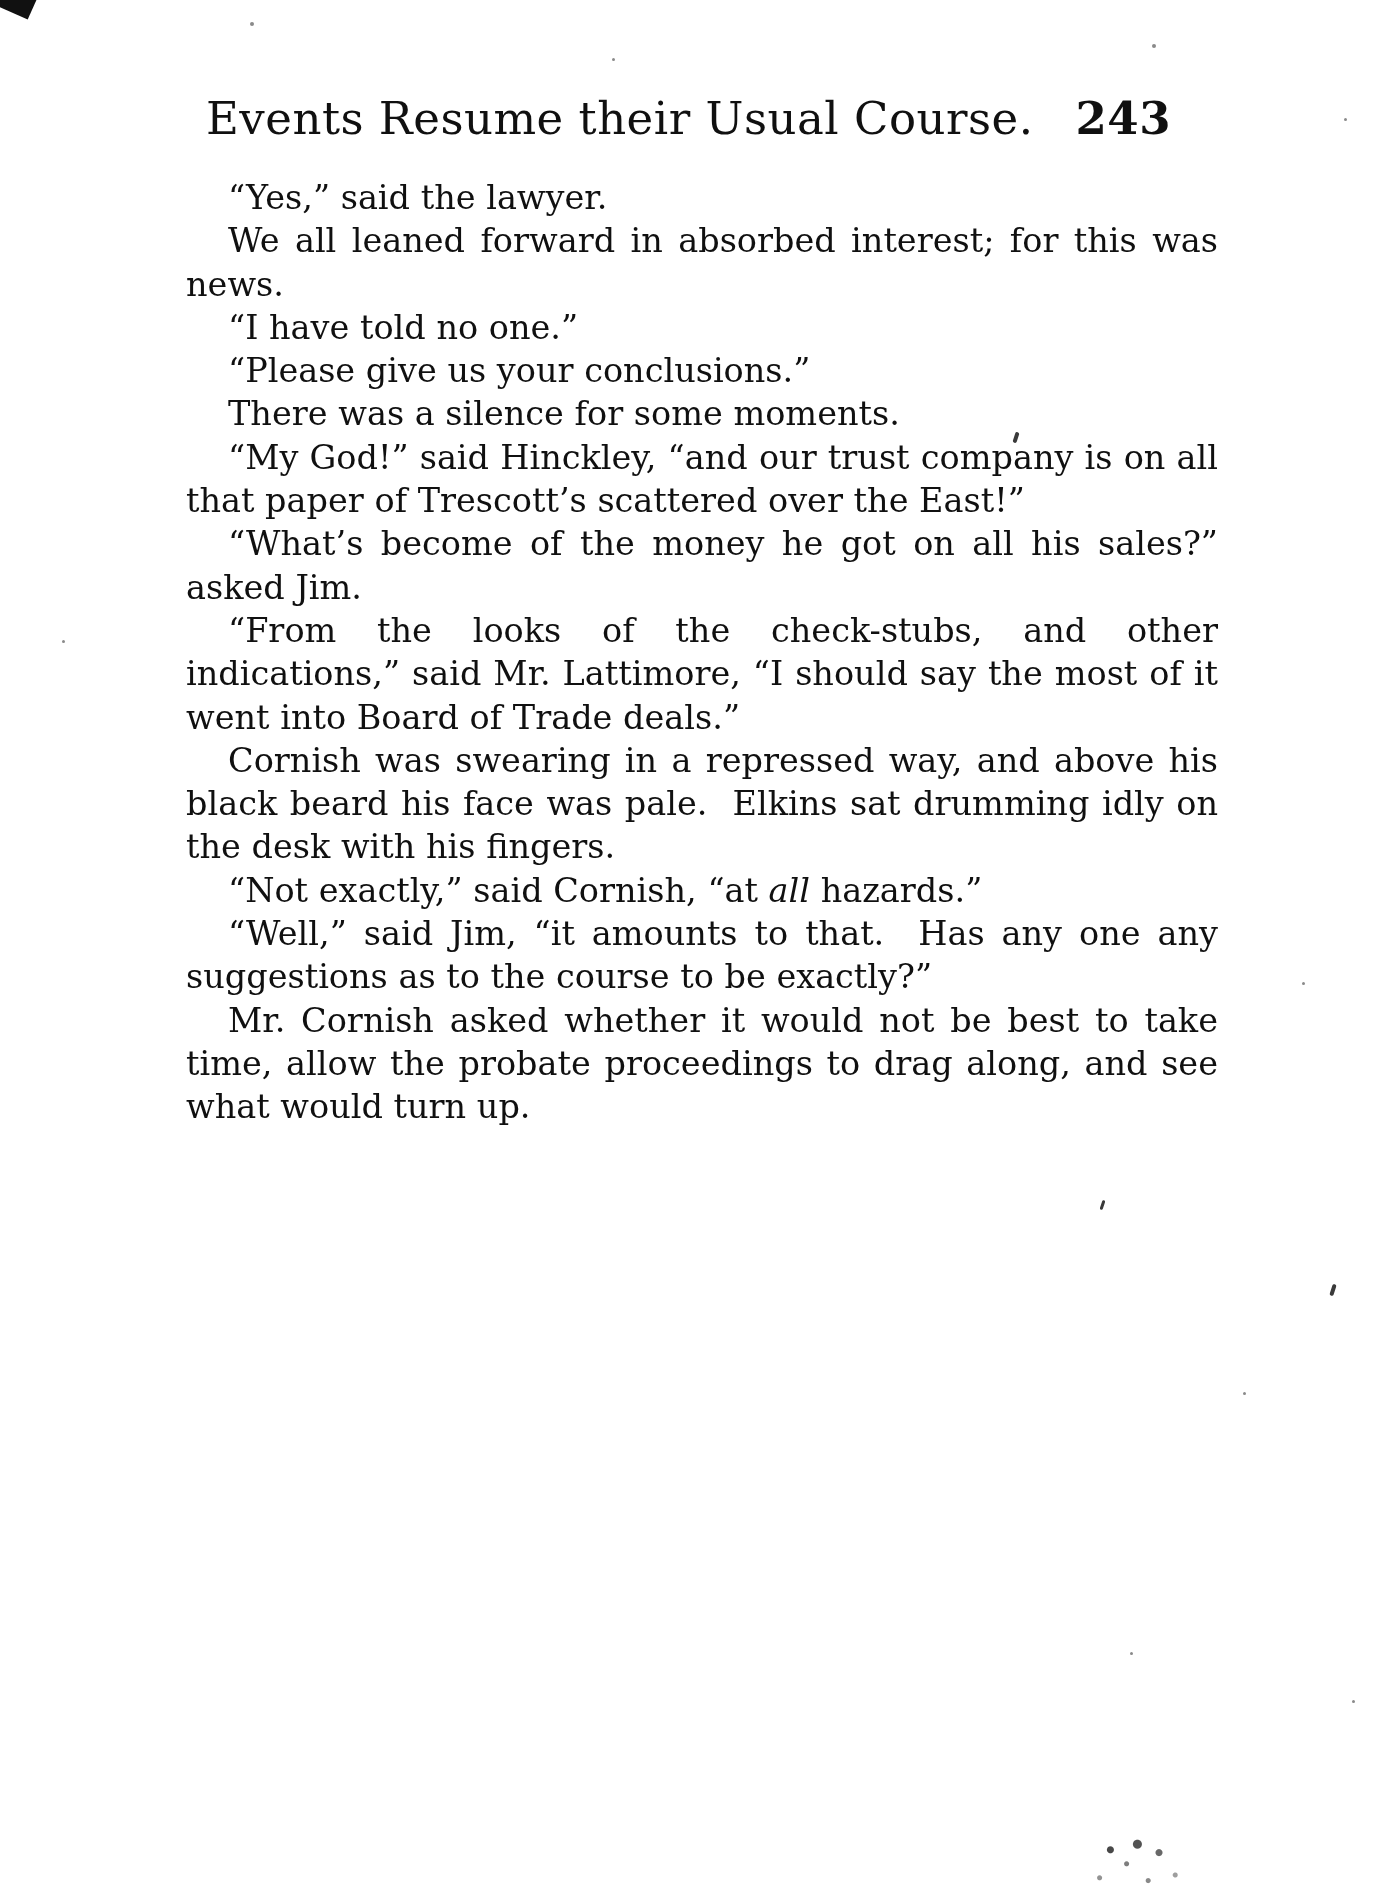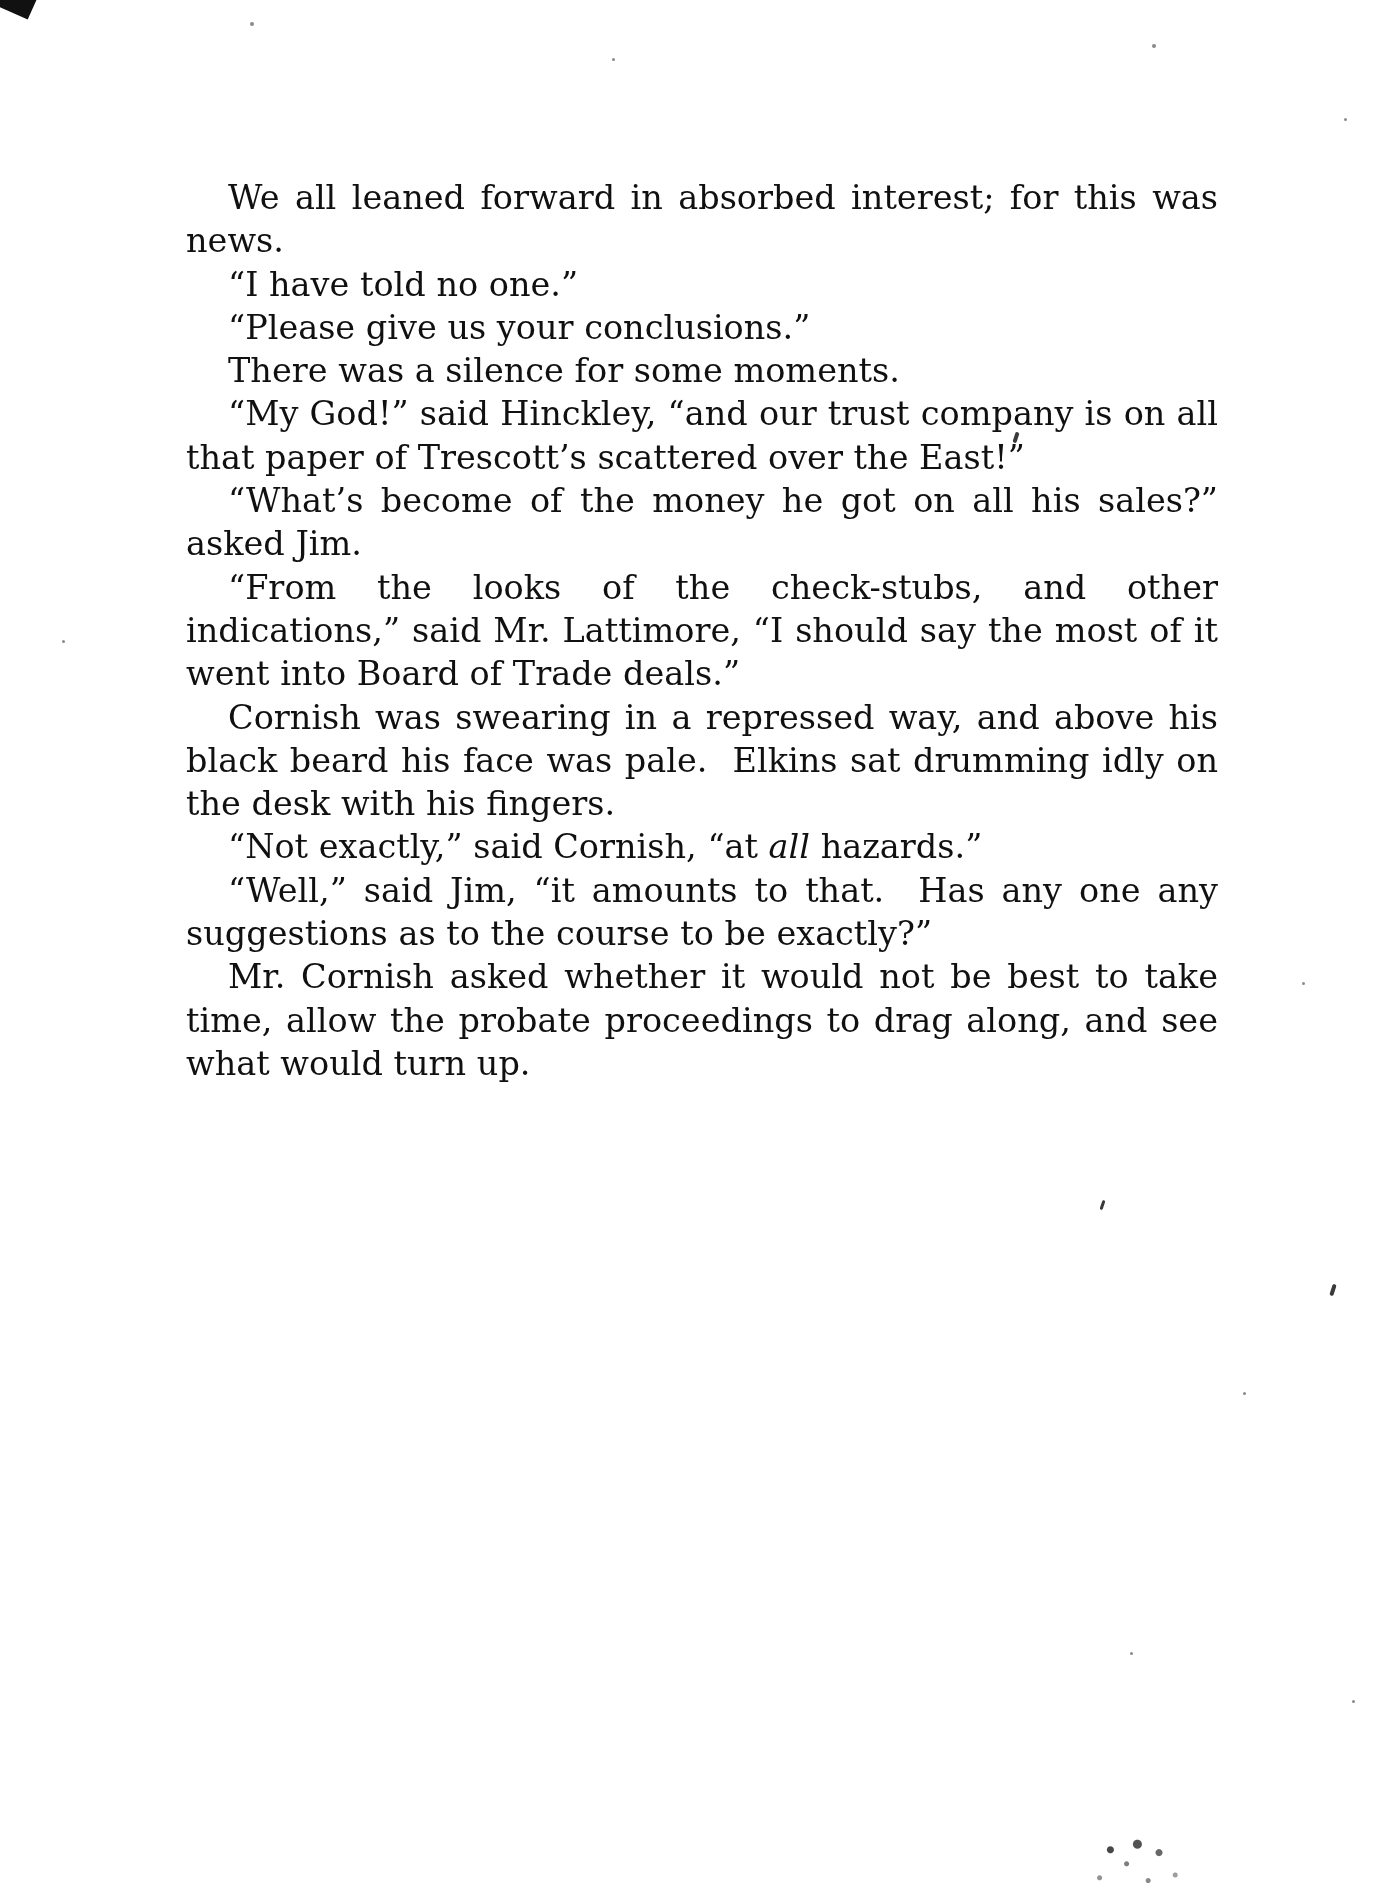--- a/index.html
+++ b/index.html
@@ -89,22 +89,26 @@
       radial-gradient(circle at 90% 75%, rgba(40,40,40,.45) 0 2px, transparent 3px);
   }
 </style>
 </head>
 <body>
 
 <div class="page">
 
   <div class="corner-mark"></div>
 
+  <header class="running-head">
+    <span class="head-title">Events Resume their Usual Course.</span><span class="folio">243</span>
+  </header>
 
   <main class="text-block">
+    <p class="para">“Yes,” said the lawyer.</p>
     <p class="para">We all leaned forward in absorbed interest; for this was news.</p>
     <p class="para">“I have told no one.”</p>
     <p class="para">“Please give us your conclusions.”</p>
     <p class="para">There was a silence for some moments.</p>
     <p class="para">“My God!” said Hinckley, “and our trust company is on all that paper of Trescott’s scattered over the East!”</p>
     <p class="para">“What’s become of the money he got on all his sales?” asked Jim.</p>
     <p class="para">“From the looks of the check-stubs, and other indications,” said Mr. Lattimore, “I should say the most of it went into Board of Trade deals.”</p>
     <p class="para">Cornish was swearing in a repressed way, and above his black beard his face was pale.  Elkins sat drumming idly on the desk with his fingers.</p>
     <p class="para"><span>“Not exactly,” said Cornish, “at </span><em>all</em><span> hazards.”</span></p>
     <p class="para">“Well,” said Jim, “it amounts to that.  Has any one any suggestions as to the course to be exactly?”</p>

